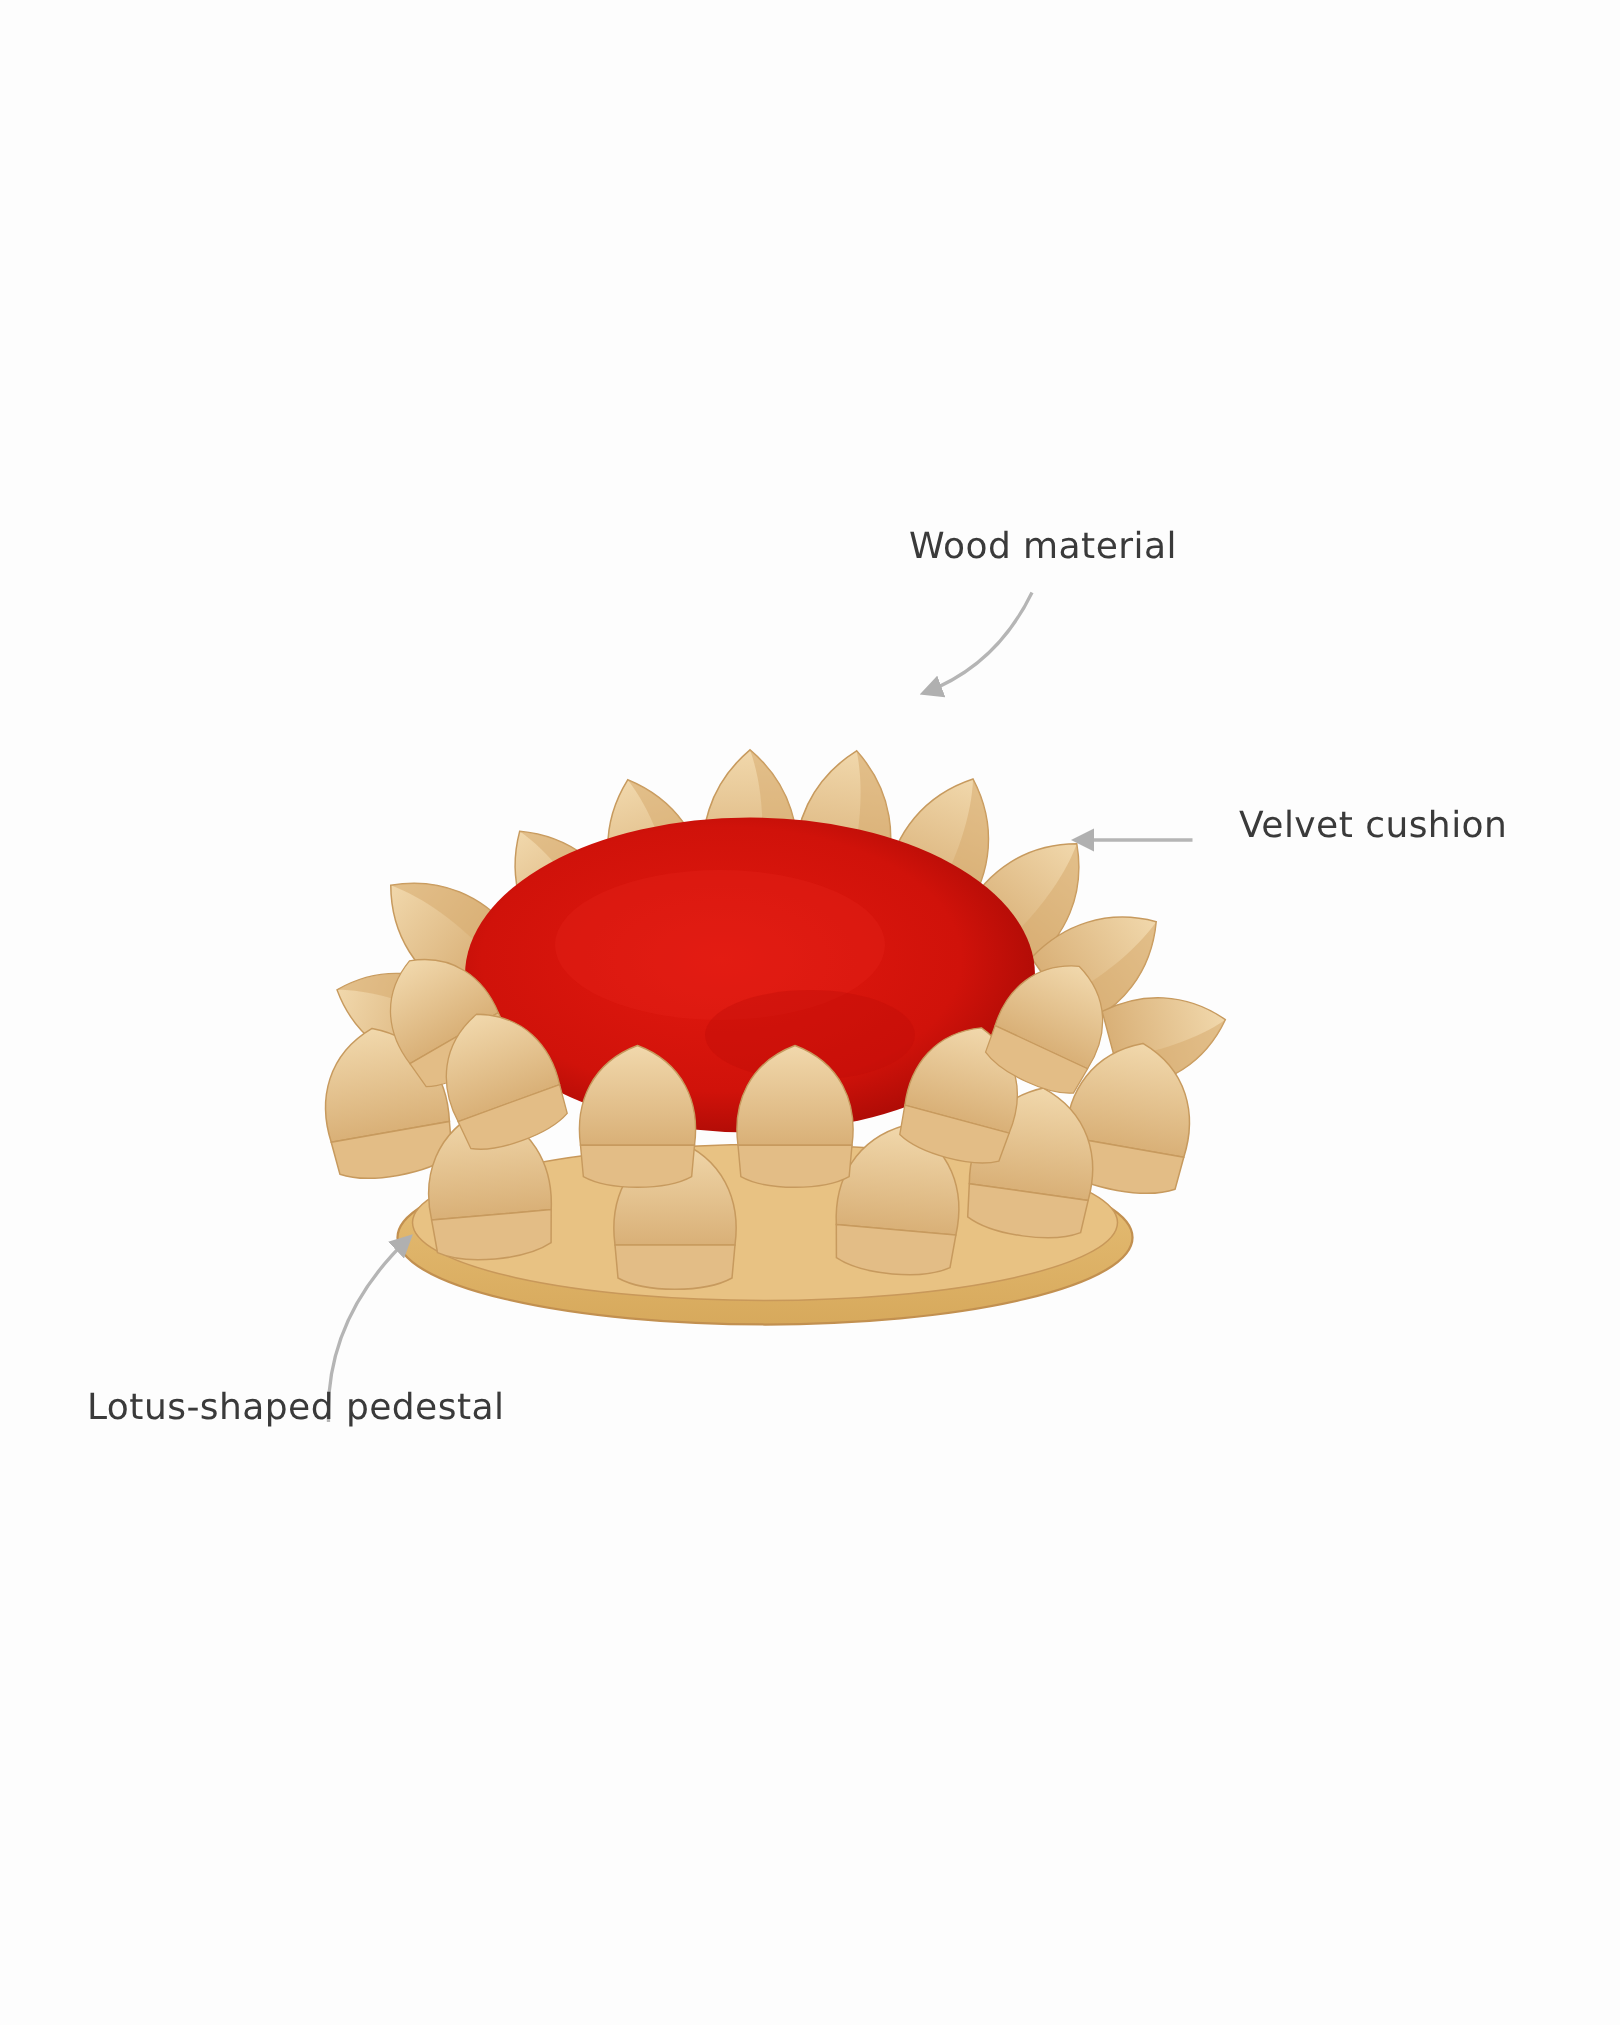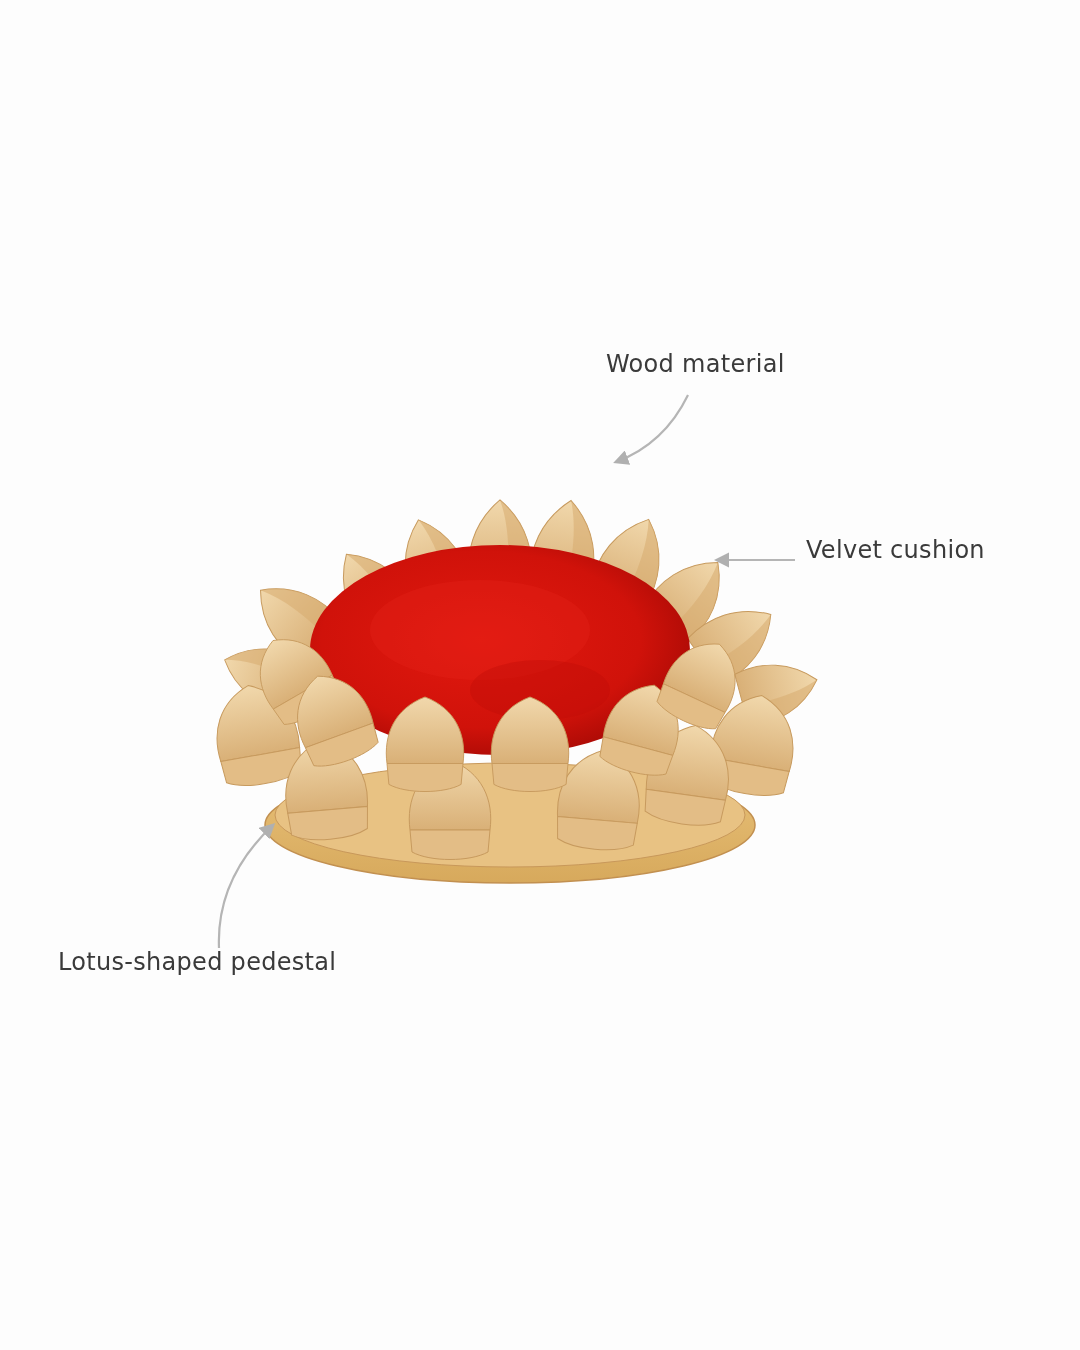--- a/index.html
+++ b/index.html
@@ -11,22 +11,22 @@
     }
     .label {
       position: absolute;
       color: #3a3a3a;
       font-size: 24px;
       letter-spacing: 0.3px;
       white-space: nowrap;
       font-family: "DejaVu Sans", sans-serif;
     }
     #label-wood { left: 606px; top: 350px; }
-    #label-velvet { left: 806px; top: 536px; }
-    #label-lotus { left: 58px; top: 948px; }
+    #label-velvet { left: 826px; top: 536px; }
+    #label-lotus { left: 58px; top: 924px; }
     .overlay { position: absolute; left: 0; top: 0; }
     .product { position: absolute; left: 200px; top: 480px; width: 620px; height: 420px; }
   </style>
 </head>
 <body>
 
 <svg class="product" viewBox="0 0 620 420" xmlns="http://www.w3.org/2000/svg">
   <defs>
     <radialGradient id="velvetGrad" cx="45%" cy="45%" r="60%">
       <stop offset="0%" stop-color="#e2190f"></stop>

